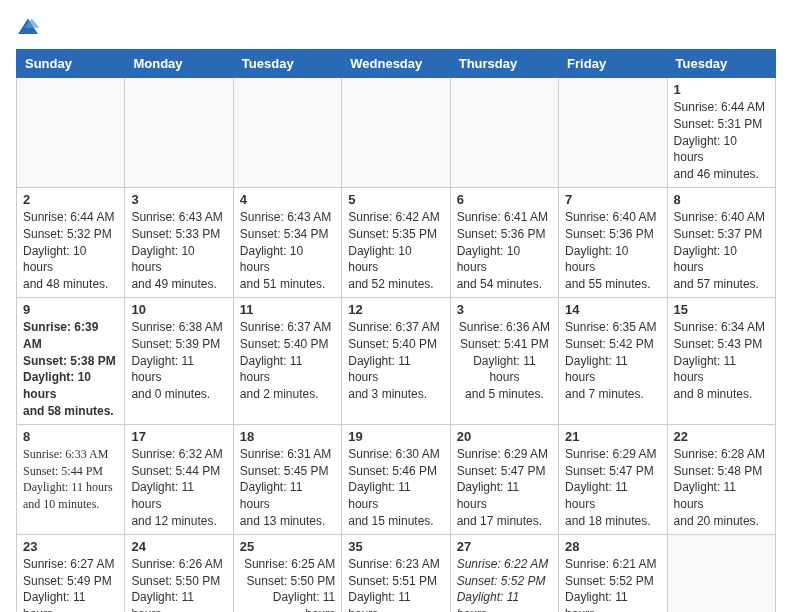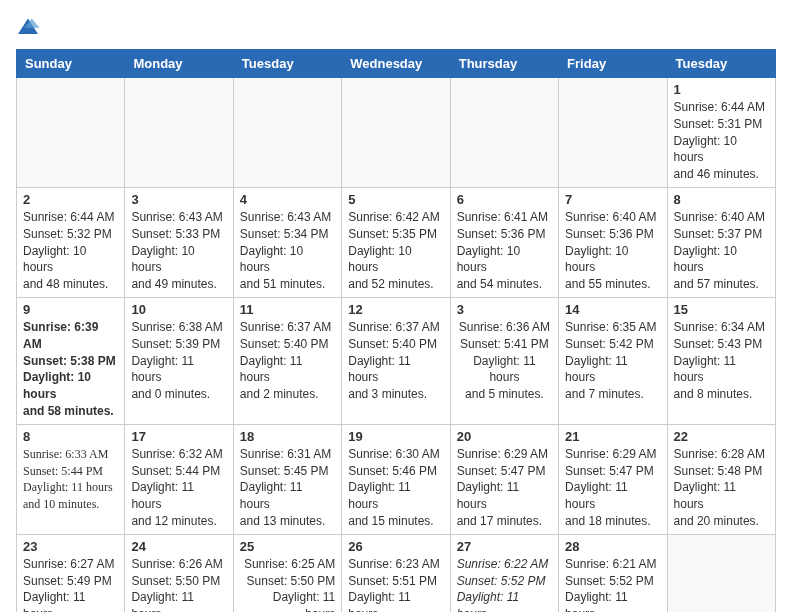--- a/index.html
+++ b/index.html
@@ -303,21 +303,21 @@
 and 23 minutes.</div>
         </td>
         <td>
           <span class="day-number">25</span>
           <div class="day-info" style="white-space: pre-line; text-align: right;">Sunrise: 6:25 AM
 Sunset: 5:50 PM
 Daylight: 11 hours
 and 25 minutes.</div>
         </td>
         <td>
-          <span class="day-number">26</span>
+          <span class="day-number">35</span>
           <div class="day-info" style="white-space: pre-line;">Sunrise: 6:23 AM
 Sunset: 5:51 PM
 Daylight: 11 hours
 and 27 minutes.</div>
         </td>
         <td>
           <span class="day-number">27</span>
           <div class="day-info" style="white-space: pre-line; font-style: italic;">Sunrise: 6:22 AM
 Sunset: 5:52 PM
 Daylight: 11 hours

